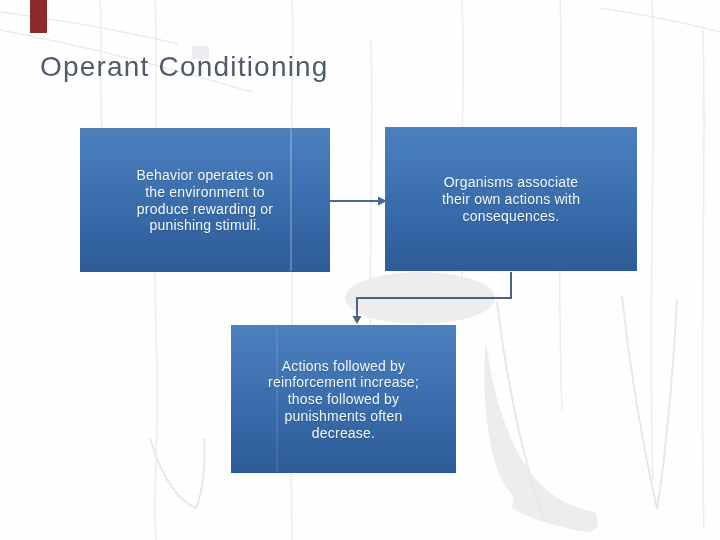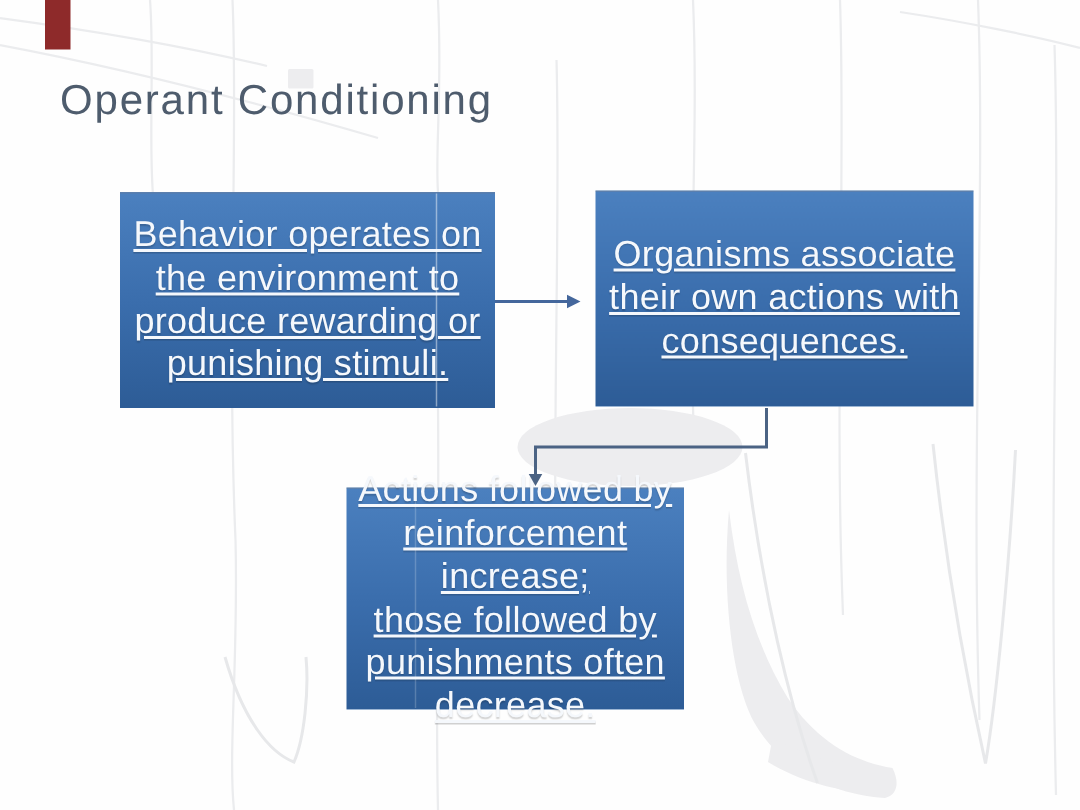--- a/index.html
+++ b/index.html
@@ -35,27 +35,26 @@
     position:absolute;left:40px;top:51px;
     font-size:28px;letter-spacing:1.2px;font-weight:400;
     color:var(--title-text);white-space:nowrap;text-align:center;
   }
   .node{
     position:absolute;
     background:linear-gradient(180deg,var(--box-gradient-top) 0%,var(--box-gradient-mid) 52%,var(--box-gradient-bottom) 100%);
     border-top:1px solid rgba(255,255,255,0.22);
     display:flex;align-items:center;justify-content:center;
     color:var(--box-text);
-    font-size:24px;line-height:1.2;letter-spacing:0.2px;
+    font-size:14px;line-height:1.2;letter-spacing:0.2px;
     text-align:center;white-space:pre-line;
     text-shadow:0 1px 1px rgba(0,0,0,0.18);
-    text-decoration:underline;
   }
   .node-behavior{left:80px;top:128px;width:250px;height:144px;}
-  .node-association{left:385px;top:127px;width:252px;height:144px;margin-left:12px;}
+  .node-association{left:385px;top:127px;width:252px;height:144px;}
   .node-consequence{left:231px;top:325px;width:225px;height:148px;}
   .connector-line{fill:none;stroke:var(--connector);stroke-width:2;}
   .connector-elbow-line{fill:none;stroke:var(--connector-elbow);stroke-width:2;}
   .connector-head{fill:var(--connector);stroke:none;}
   .connector-elbow-head{fill:var(--connector-elbow);stroke:none;}
   .box-texture-line{stroke:rgba(255,255,255,0.45);stroke-width:1;fill:none;}
   .box-texture-line.faint{stroke:rgba(255,255,255,0.20);}
 </style>
 </head>
 <body>

